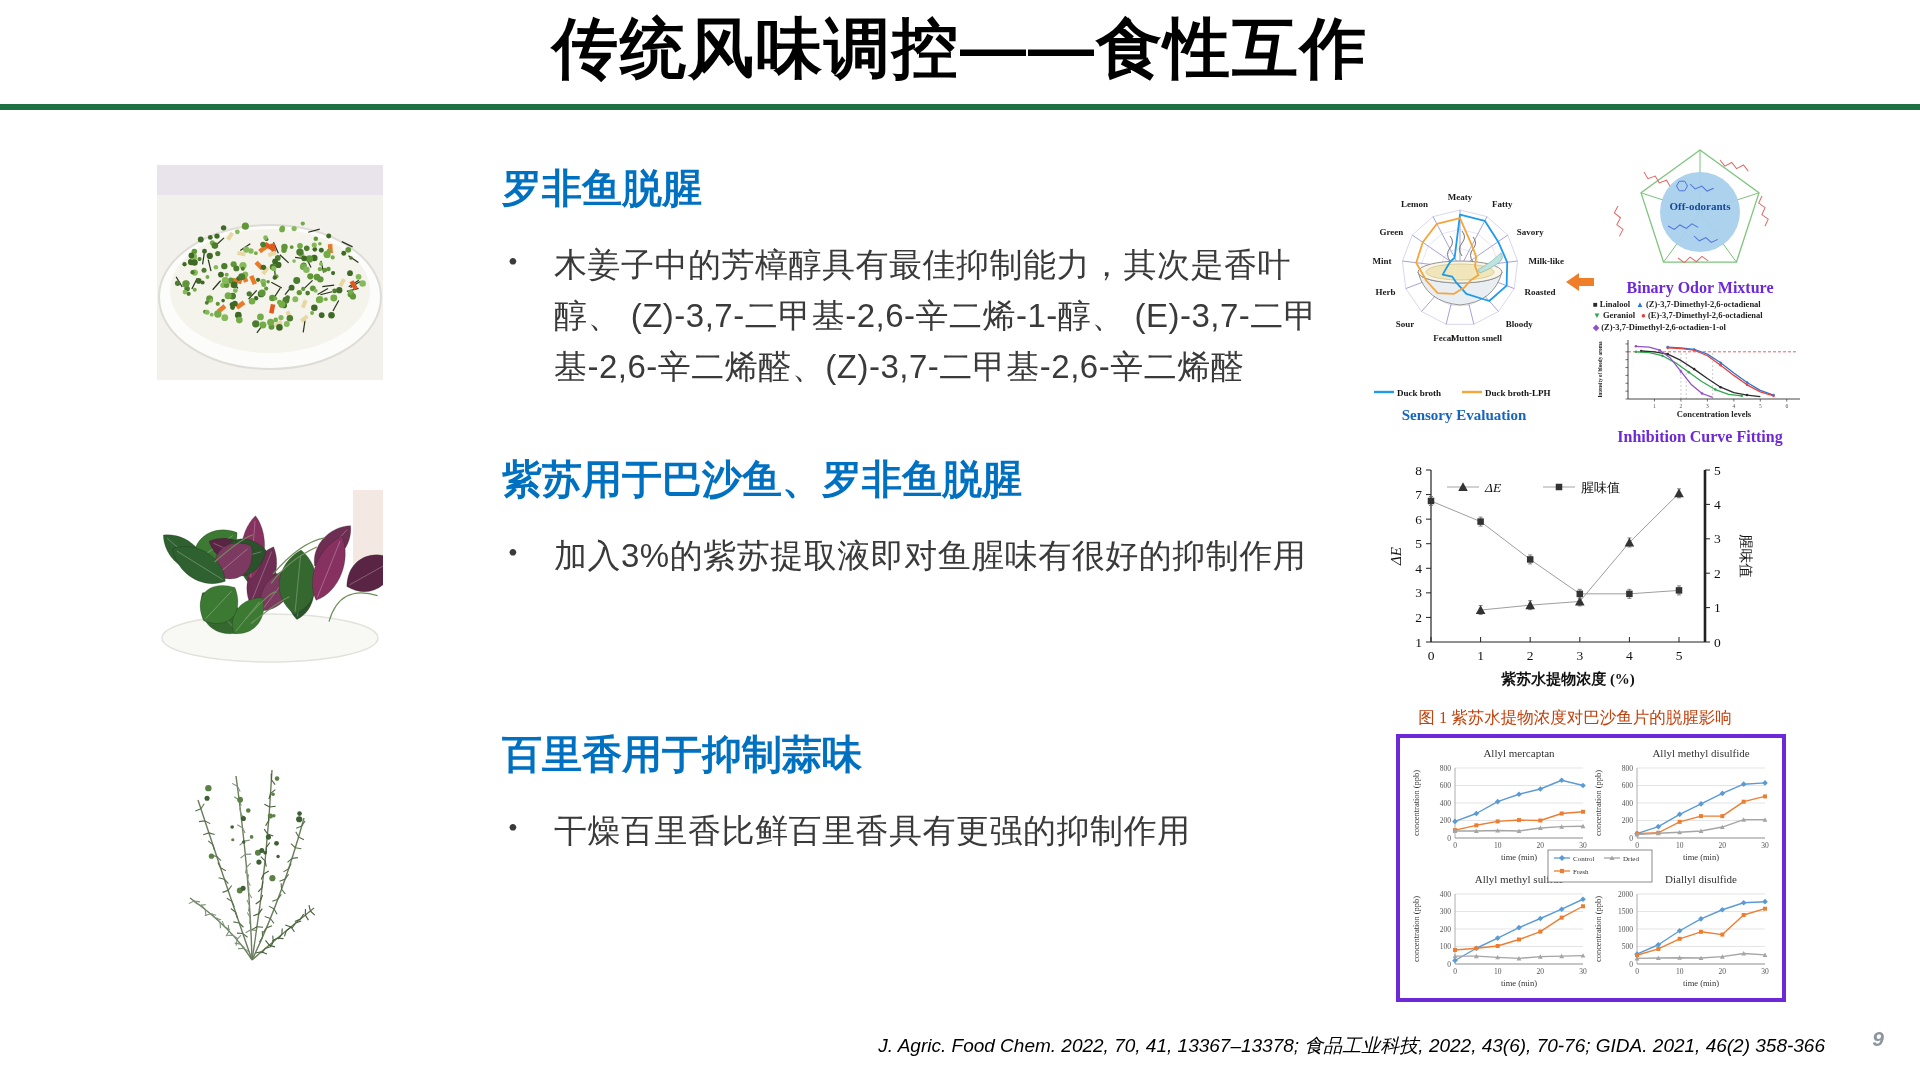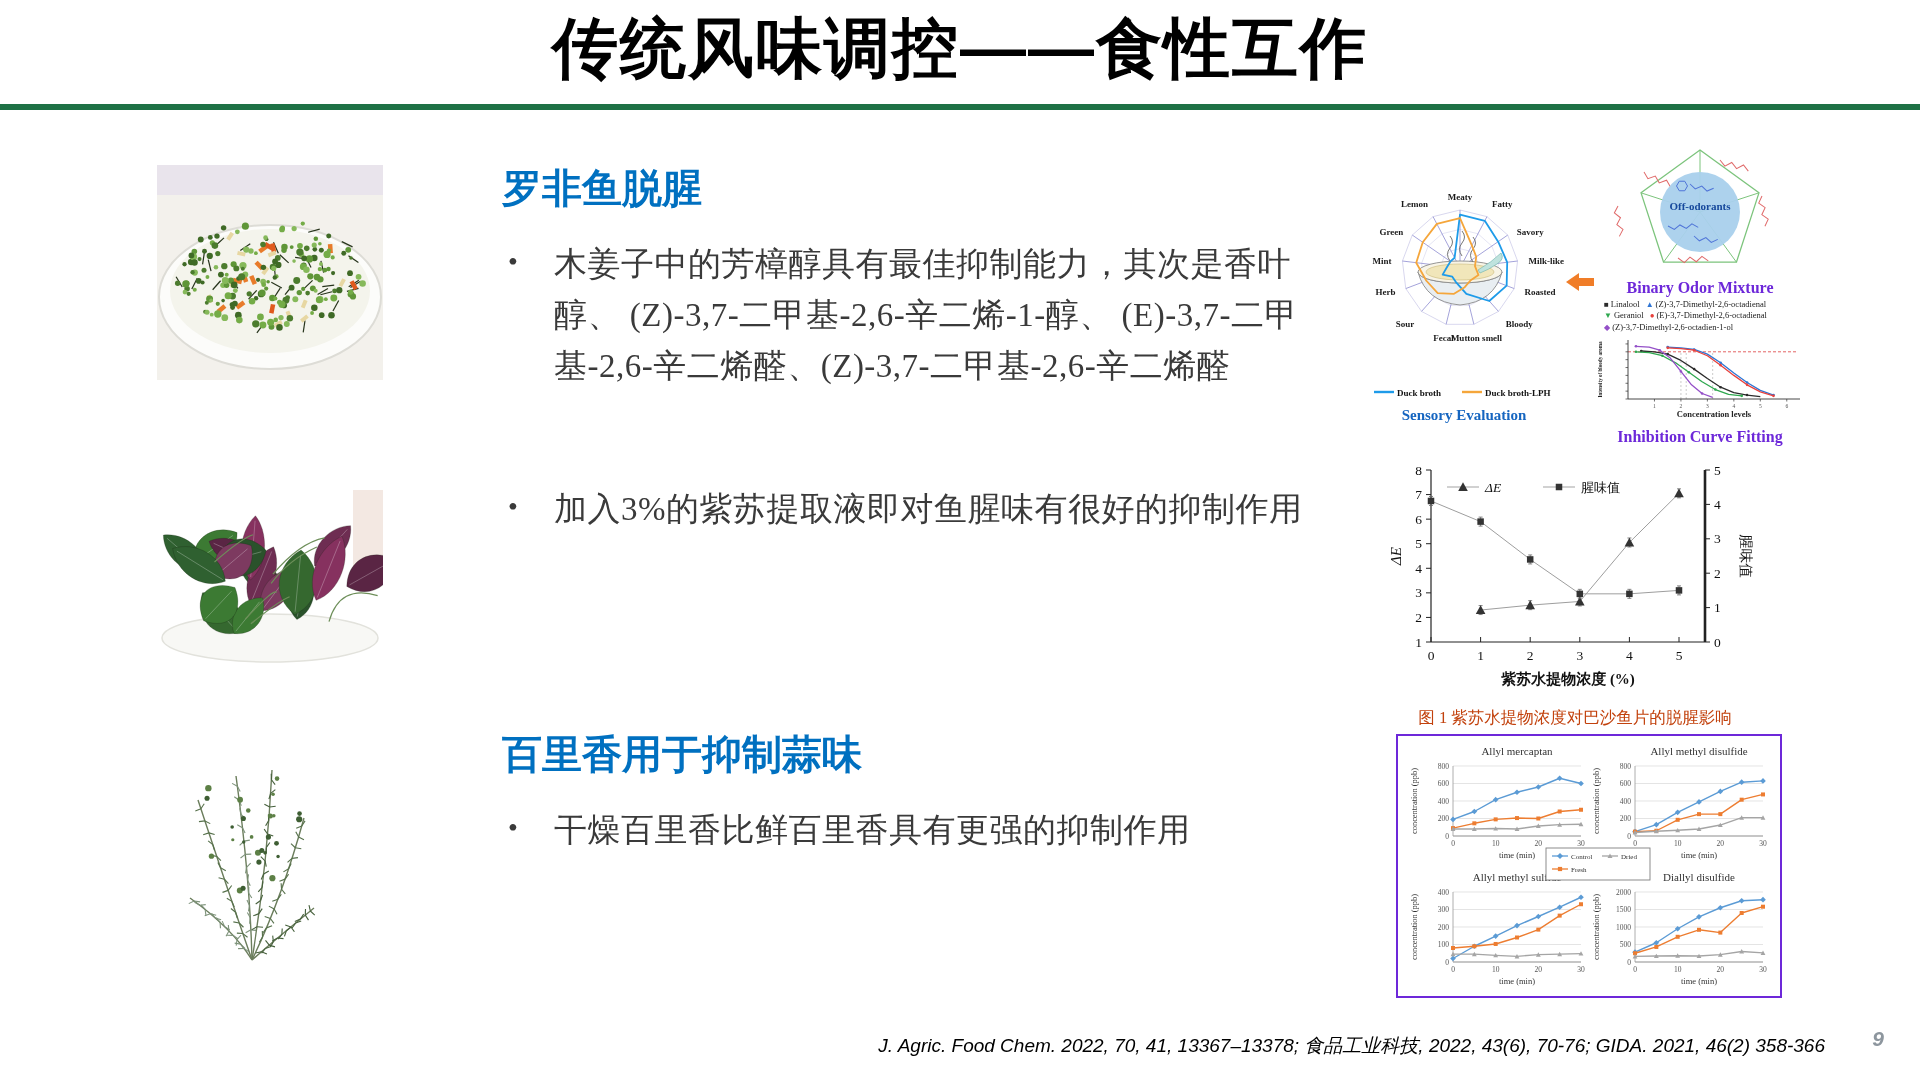--- a/index.html
+++ b/index.html
@@ -8,36 +8,36 @@
   .title{position:absolute;top:4px;left:0;width:100%;margin:0;text-align:center;
          font-size:66px;font-weight:bold;color:#000;letter-spacing:2px;}
   .divider{position:absolute;top:104px;left:0;width:100%;height:6px;background:#1E7145;}
   .photo{position:absolute;}
   .content{position:absolute;left:502px;width:820px;}
   .content h2{margin:0;font-size:40px;font-weight:bold;color:#0070C0;line-height:1.15;}
   .bullet{display:flex;margin-top:28px;}
   .bullet .dot{width:46px;flex:0 0 46px;padding-left:6px;font-size:28px;color:#3a3a3a;
                line-height:1.62;font-family:"Liberation Serif",serif;}
   .bullet p{margin:0;font-size:33px;line-height:1.55;color:#3a3a3a;letter-spacing:0.5px;
-            font-family:Liberation Serif, serif;}
+            font-family:Liberation Sans, sans-serif;}
   .fig{position:absolute;margin:0;}
   .cap{font-family:"Liberation Serif",serif;text-align:center;font-weight:bold;margin:0;}
   .royal{color:#1565C0;font-size:15px;margin-top:3px;}
   .cyan{color:#6d28d9;font-size:16px;margin-top:1px;}
   .zh{color:#c2410c;font-size:16.5px;font-weight:normal;margin-top:3px;}
-  #binary-legend{font-family:"Liberation Serif",serif;font-size:8.5px;font-weight:normal;
-                 color:#222;line-height:1.3;margin:2px 0 2px 12px;}
+  #binary-legend{font-family:"Liberation Serif",serif;font-size:8.5px;font-weight:bold;
+                 color:#222;line-height:1.3;margin:2px 0 2px 1px;}
   #binary-legend .row{white-space:nowrap;}
   #binary-legend .item{display:inline-block;margin-right:6px;}
   #binary-legend .g{margin-right:2px;font-size:8px;}
   .arrow{position:absolute;display:flex;align-items:center;}
   .arrow .tri{width:0;height:0;border-top:9px solid transparent;border-bottom:9px solid transparent;
               border-right:13px solid #F07D28;}
   .arrow .bar{width:15px;height:8px;background:#F07D28;}
-  .thyme-box{border:2px solid #6d28d9;background:#fff;}
+  .thyme-box{border:4px solid #6d28d9;background:#fff;}
   .footer{position:absolute;top:1033px;right:95px;font-size:19px;font-style:italic;color:#000000;}
   .pagenum{position:absolute;top:1027px;right:36px;font-size:21px;font-weight:bold;
            font-style:italic;color:#8d969e;}
 </style>
 </head>
 <body>
 
 <div class="slide">
 
   <h1 class="title">传统风味调控——食性互作</h1>
@@ -536,20 +536,21 @@
 
   <section class="content" style="top:165px">
     <h2>罗非鱼脱腥</h2>
     <div class="bullet">
       <span class="dot">•</span>
       <p>木姜子中的芳樟醇具有最佳抑制能力，其次是香叶醇、 (Z)-3,7-二甲基-2,6-辛二烯-1-醇、 (E)-3,7-二甲基-2,6-辛二烯醛、(Z)-3,7-二甲基-2,6-辛二烯醛</p>
     </div>
   </section>
 
   <section class="content" style="top:456px">
+    <h2>紫苏用于巴沙鱼、罗非鱼脱腥</h2>
     <div class="bullet">
       <span class="dot">•</span>
       <p>加入3%的紫苏提取液即对鱼腥味有很好的抑制作用</p>
     </div>
   </section>
 
   <section class="content" style="top:731px">
     <h2>百里香用于抑制蒜味</h2>
     <div class="bullet">
       <span class="dot">•</span>

